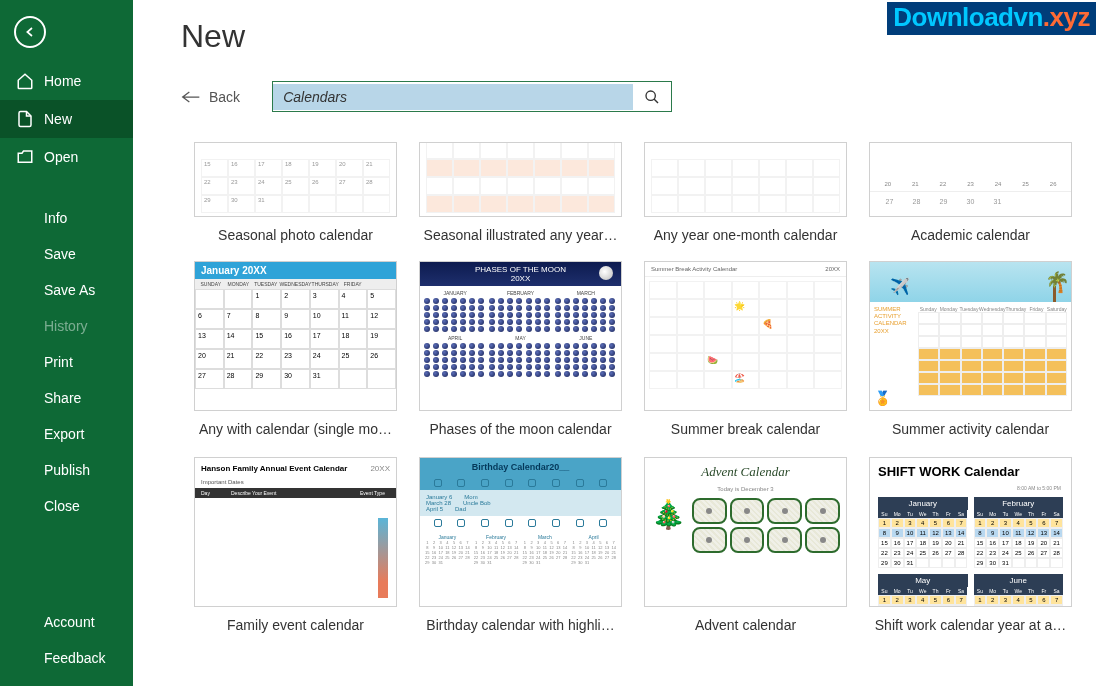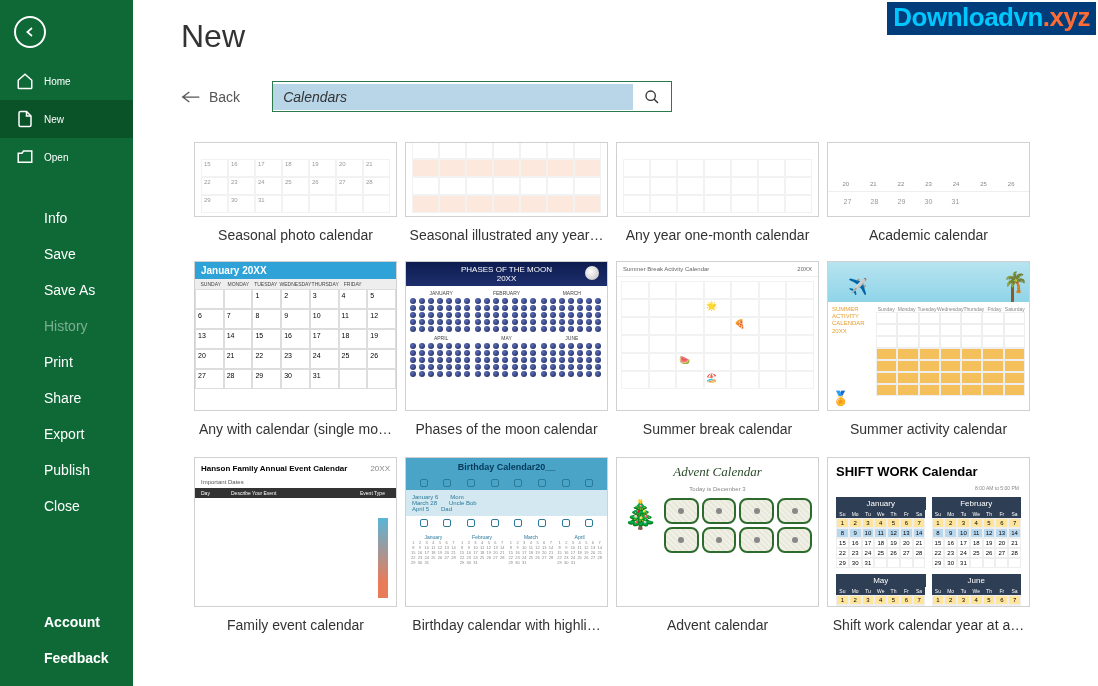--- a/index.html
+++ b/index.html
@@ -4,49 +4,49 @@
   <style>
     * { margin: 0; padding: 0; box-sizing: border-box; font-family: 'Segoe UI', sans-serif; }
     body { background: #fff; overflow: hidden; width: 1098px; height: 686px; }
     
     .app { display: flex; height: 686px; }
     
     .sidebar { width: 133px; background: #0e6936; color: #fff; display: flex; flex-direction: column; padding-top: 16px; }
     .back-circle { width: 32px; height: 32px; border: 2px solid #fff; border-radius: 50%; display: flex; align-items: center; justify-content: center; margin-left: 14px; margin-bottom: 14px; cursor: pointer; }
     .back-circle svg { width: 16px; height: 16px; }
     
-    .nav-item { display: flex; align-items: center; gap: 10px; padding: 10px 16px; cursor: pointer; font-size: 10px; }
+    .nav-item { display: flex; align-items: center; gap: 10px; padding: 10px 16px; cursor: pointer; font-size: 14px; }
     .nav-item.active { background: #0a5228; }
     .nav-item .icon { width: 18px; height: 18px; display: flex; align-items: center; justify-content: center; }
     
     .sidebar-divider { height: 14px; }
     
     .sub-items { margin-top: 10px; }
     .sub-item { padding: 10px 16px 10px 44px; font-size: 14px; cursor: pointer; }
     .sub-item.disabled { color: rgba(255,255,255,0.45); }
     
     .sidebar-spacer { flex: 1; }
-    .sidebar-bottom { padding-bottom: 10px; font-weight: bold; }
+    .sidebar-bottom { padding-bottom: 10px; }
     
     .main { flex: 1; padding: 18px 20px 0 48px; background: #fff; overflow: hidden; }
     .title { font-size: 32px; font-weight: 300; color: #333; margin-bottom: 26px; }
     
     .search-row { display: flex; align-items: center; gap: 32px; margin-bottom: 30px; }
     .back-link { display: flex; align-items: center; gap: 8px; color: #555; cursor: pointer; font-size: 14px; }
     .back-link svg { width: 20px; height: 14px; }
     
     .search-box { display: flex; align-items: center; border: 1px solid #2b7a4b; height: 31px; width: 400px; }
     .search-input { flex: 1; border: none; outline: none; padding: 5px 10px; font-size: 14px; font-style: italic; color: #333; background: #b8d6e8; }
     .search-btn { width: 38px; height: 100%; background: #fff; border: none; border-left: none; display: flex; align-items: center; justify-content: center; cursor: pointer; }
     
     .watermark { position: absolute; top: 2px; right: 2px; background: #003d7a; padding: 0 6px 2px 6px; font-size: 26px; font-weight: bold; letter-spacing: -0.5px; }
     .watermark .d1 { color: #00c8ff; }
     .watermark .d2 { color: #ff6b35; }
     
-    .templates { display: grid; grid-template-columns: repeat(4, 203px); gap: 20px 8px; padding-left: 13px; }
+    .templates { display: grid; grid-template-columns: repeat(4, 203px); gap: 20px 22px; padding-left: 13px; }
     .template { cursor: pointer; }
     .thumb { width: 203px; height: 150px; border: 1px solid #d0d0d0; background: #fff; overflow: hidden; position: relative; }
     .template-name { text-align: center; font-size: 14px; color: #333; margin-top: 10px; white-space: nowrap; overflow: hidden; text-overflow: ellipsis; max-width: 203px; }
     
     
     .templates.row1 .thumb { height: 75px; }
     .row1 .thumb-inner { position: absolute; bottom: 0; left: 0; right: 0; }
     
     
     .cal-head { display: grid; grid-template-columns: repeat(7, 1fr); font-size: 6px; color: #888; text-align: center; padding: 3px 6px; border-bottom: 1px solid #eee; }

